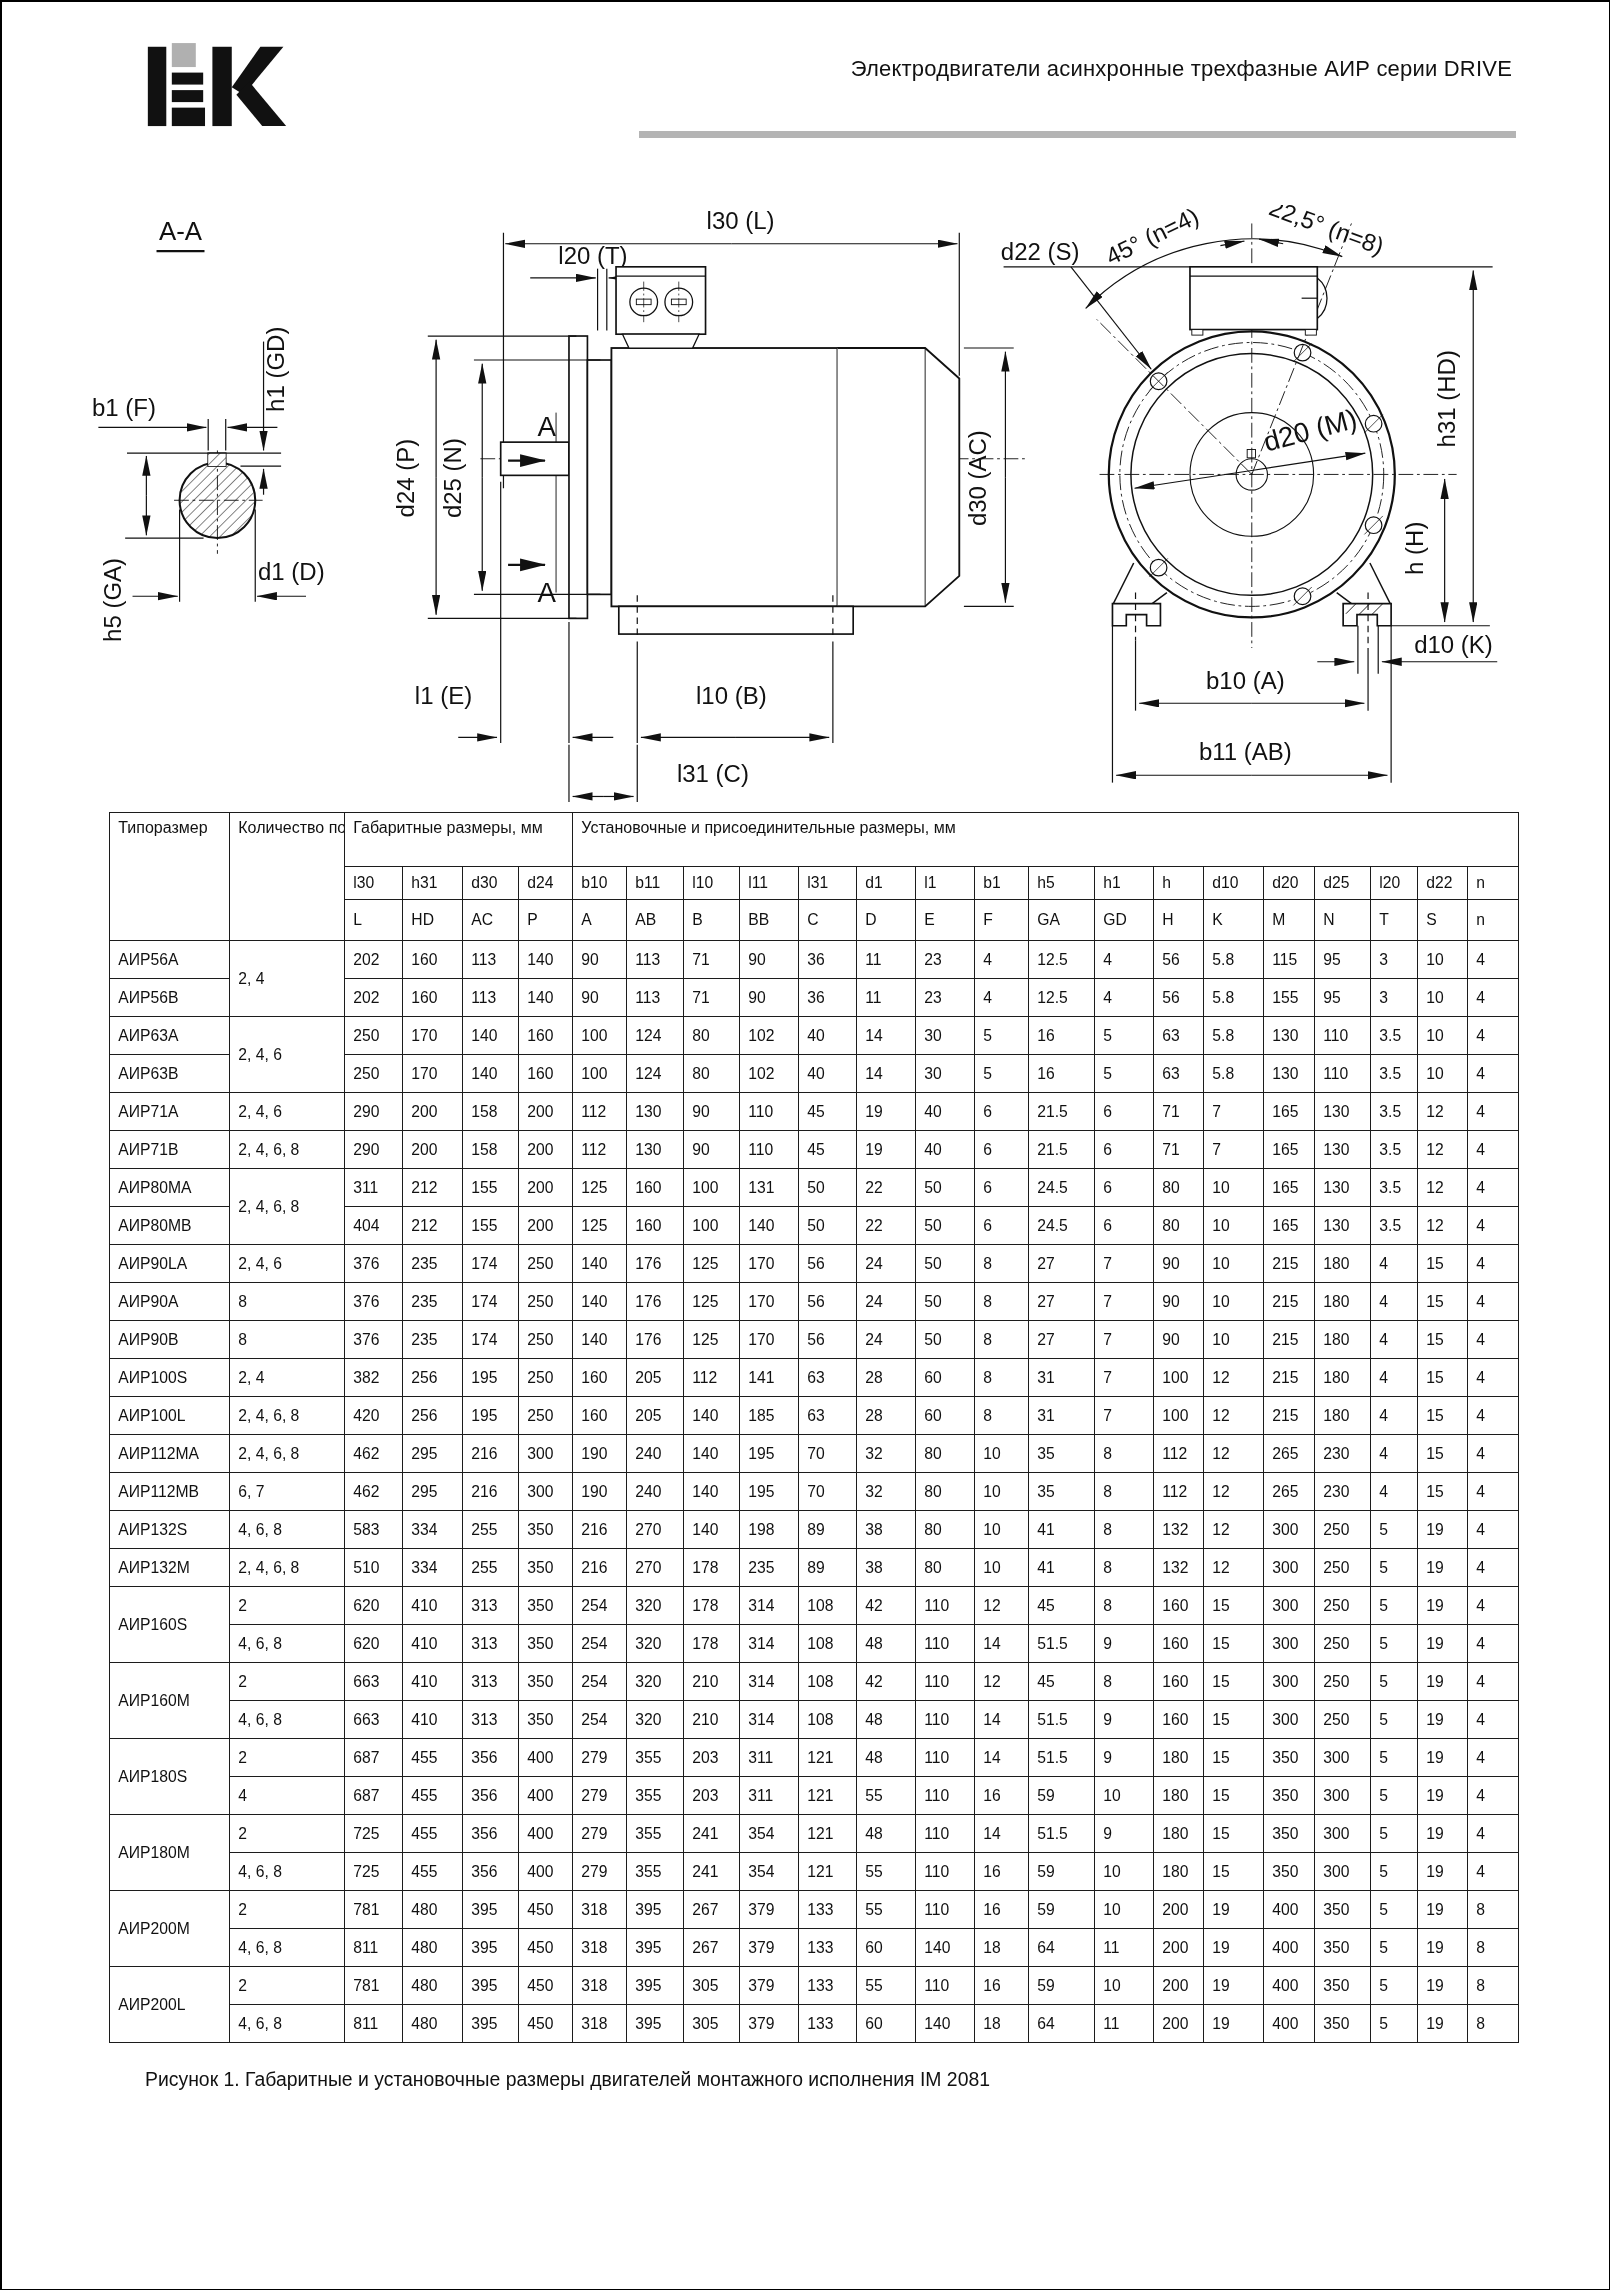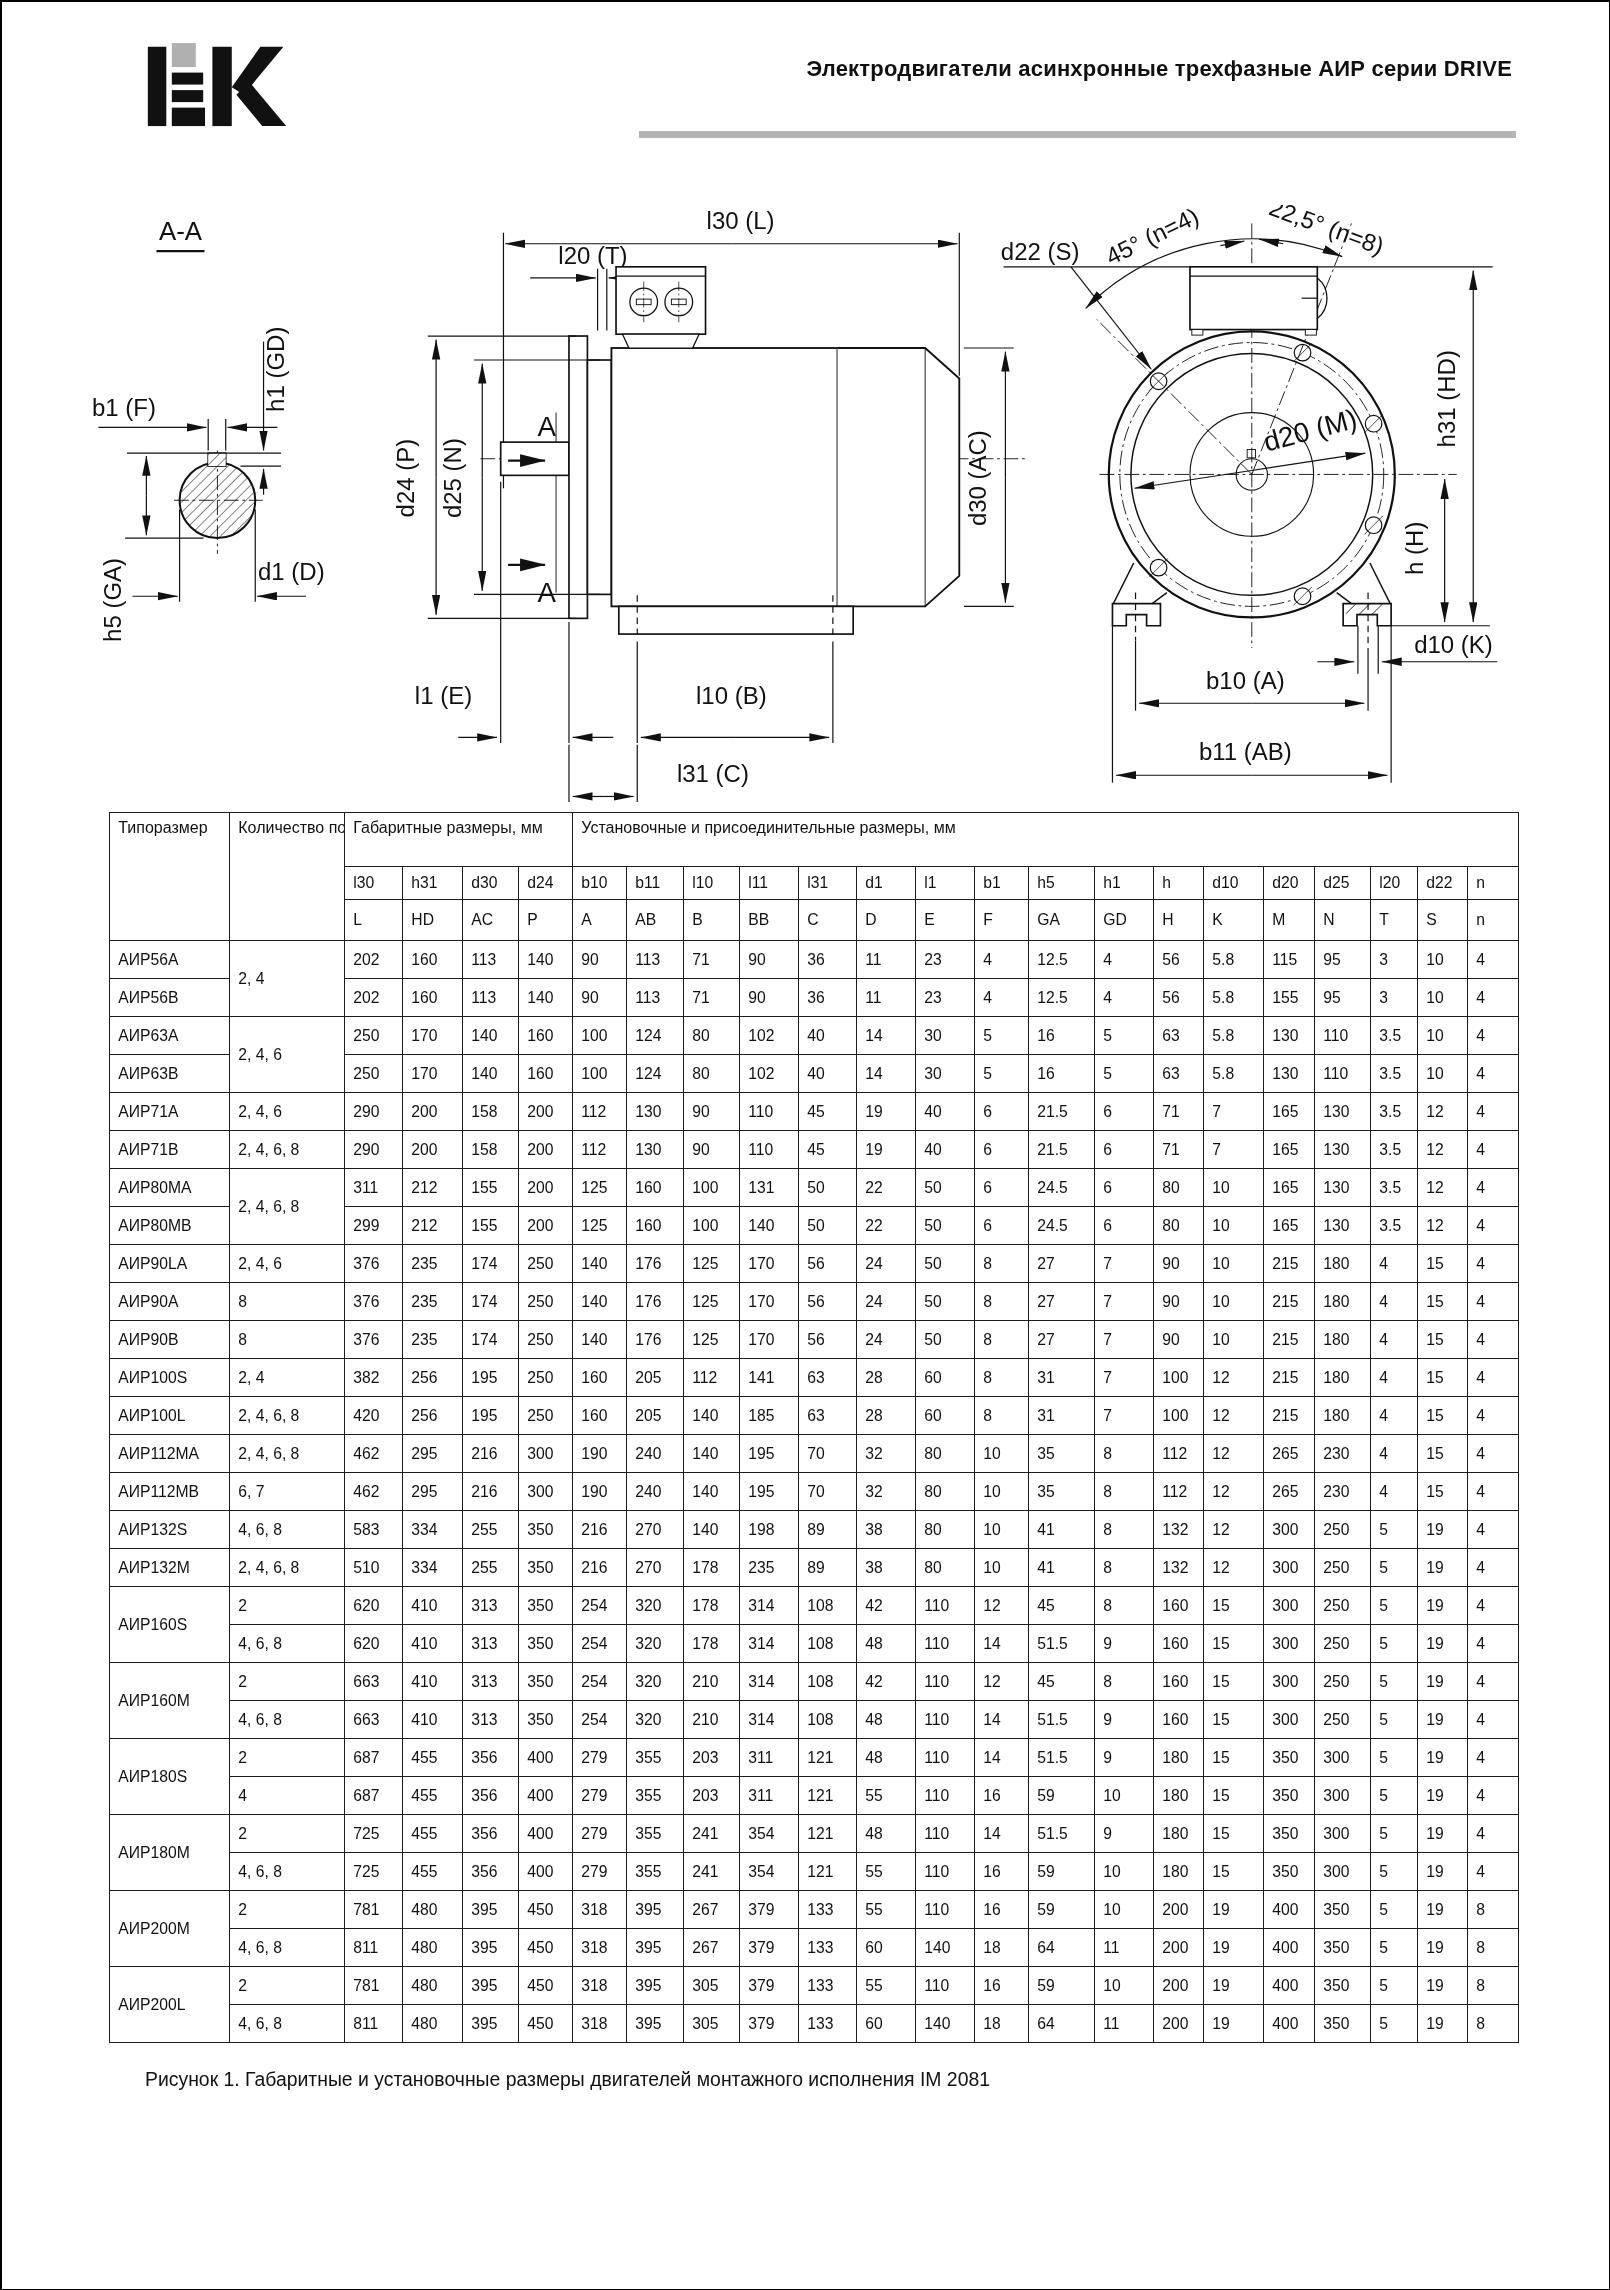--- a/index.html
+++ b/index.html
@@ -1,20 +1,20 @@
 <!DOCTYPE html>
 <html style="font-size:14.8px"><head>
 <meta charset="utf-8">
 <style>
   html,body{margin:0;padding:0;background:#e8e8e8;}
   .page{position:relative;width:1611px;height:2291px;background:#fff;
         border:2.8px solid #000;box-sizing:border-box;overflow:hidden;
         font-family:"Liberation Sans",sans-serif;color:#111;}
   .hdr-title{position:absolute;top:54px;right:97px;width:1015px;text-align:right;
-        font-size:22px;font-weight:700;letter-spacing:0.2px;}
+        font-size:22px;font-weight:400;letter-spacing:0.2px;}
   .hdr-rule{position:absolute;top:129px;left:637px;width:877px;height:6.5px;background:#b4b4b4;}
   .logo-wrap{position:absolute;top:41px;left:144px;}
   .drawing-wrap{position:absolute;top:203px;left:0;}
   .tbl-wrap{position:absolute;top:810px;left:107px;}
   table.dims{border-collapse:collapse;table-layout:fixed;width:1409px;font-size:15.7px;}
   table.dims th,table.dims td{border:0.9px solid #1c1c1c;padding:1.8px 3.7px 1.8px 8.3px;
         font-weight:400;text-align:left;white-space:nowrap;overflow:hidden;}
   table.dims thead tr.r1 th{vertical-align:top;padding-top:5.5px;font-size:16px;margin-top:8px;}
   table.dims thead tr.r1{height:54px;}
   table.dims thead tr.r2{height:33px;}
@@ -521,21 +521,21 @@
             <td>80</td>
             <td>10</td>
             <td>165</td>
             <td>130</td>
             <td>3.5</td>
             <td>12</td>
             <td>4</td>
           </tr>
           <tr>
             <td>АИР80МВ</td>
-            <td>299</td>
+            <td>404</td>
             <td>212</td>
             <td>155</td>
             <td>200</td>
             <td>125</td>
             <td>160</td>
             <td>100</td>
             <td>140</td>
             <td>50</td>
             <td>22</td>
             <td>50</td>

